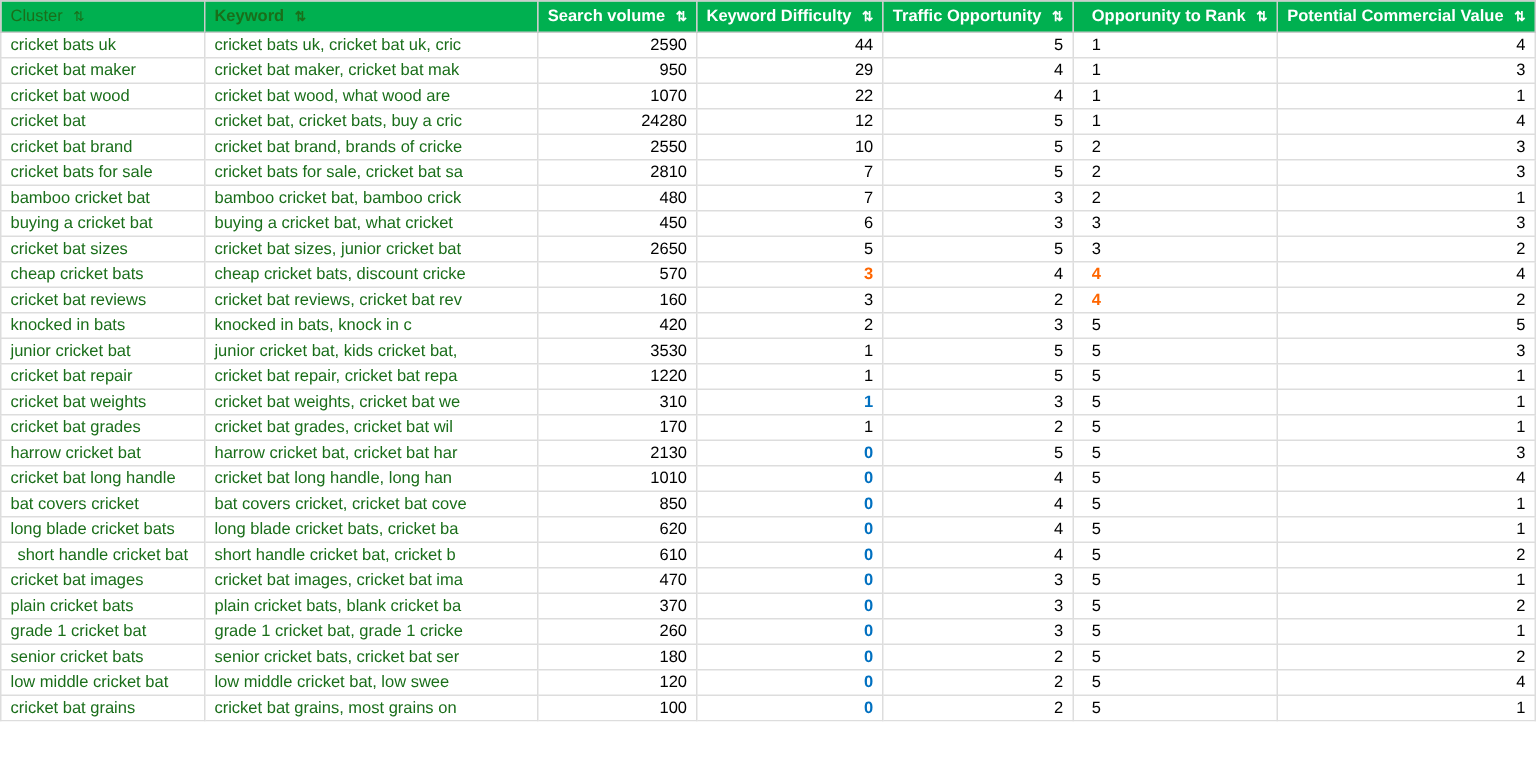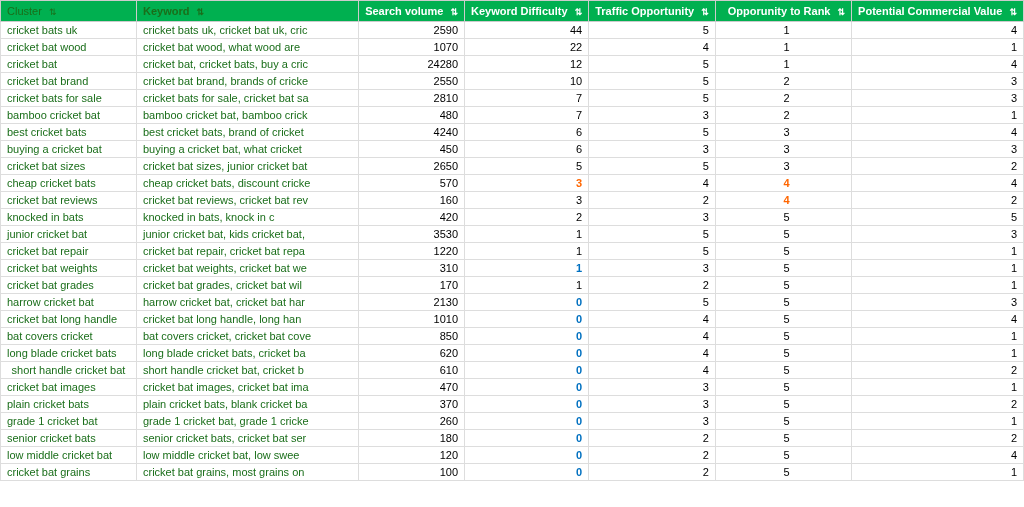--- a/index.html
+++ b/index.html
@@ -23,21 +23,21 @@
       white-space: nowrap;
       overflow: hidden;
       text-overflow: ellipsis;
       max-width: 200px;
     }
     .col-cluster { width: 140px; color: #1a6e1a; font-weight: normal; }
     .col-keyword { width: 240px; color: #1a6e1a; }
     .col-volume { width: 90px; text-align: right; }
     .col-difficulty { width: 110px; text-align: right; }
     .col-traffic { width: 110px; text-align: right; }
-    .col-opportunity { width: 110px; text-align: center; padding-left: 12px; }
+    .col-opportunity { width: 110px; text-align: left; padding-left: 12px; }
     .col-commercial { width: 130px; text-align: right; }
   </style>
 </head>
 <body>
 
 <div class="table-container">
   <table>
     <thead>
       <tr>
         <th class="col-cluster">
@@ -74,20 +74,29 @@
     <tr>
           <td class="col-cluster" style="color: rgb(26, 110, 26);">cricket bats uk</td>
           <td class="col-keyword" style="color: rgb(26, 110, 26); margin-top: 41px;">cricket bats uk, cricket bat uk, cric</td>
           <td class="col-volume">2590</td>
           <td class="col-difficulty">44</td>
           <td class="col-traffic">5</td>
           <td class="col-opportunity">1</td>
           <td class="col-commercial">4</td>
         </tr>
         <tr>
+          <td class="col-cluster" style="color: rgb(26, 110, 26);">cricket bat maker</td>
+          <td class="col-keyword" style="color: rgb(26, 110, 26);">cricket bat maker, cricket bat mak</td>
+          <td class="col-volume">950</td>
+          <td class="col-difficulty">29</td>
+          <td class="col-traffic">4</td>
+          <td class="col-opportunity">1</td>
+          <td class="col-commercial">3</td>
+        </tr>
+        <tr>
           <td class="col-cluster" style="color: rgb(26, 110, 26);">cricket bat wood</td>
           <td class="col-keyword" style="color: rgb(26, 110, 26);">cricket bat wood, what wood are</td>
           <td class="col-volume">1070</td>
           <td class="col-difficulty">22</td>
           <td class="col-traffic">4</td>
           <td class="col-opportunity">1</td>
           <td class="col-commercial">1</td>
         </tr>
         <tr>
           <td class="col-cluster" style="color: rgb(26, 110, 26);">cricket bat</td>
@@ -117,29 +126,20 @@
           <td class="col-commercial">3</td>
         </tr>
         <tr>
           <td class="col-cluster" style="color: rgb(26, 110, 26);">bamboo cricket bat</td>
           <td class="col-keyword" style="color: rgb(26, 110, 26);">bamboo cricket bat, bamboo crick</td>
           <td class="col-volume">480</td>
           <td class="col-difficulty">7</td>
           <td class="col-traffic">3</td>
           <td class="col-opportunity">2</td>
           <td class="col-commercial">1</td>
-        </tr>
-        <tr>
-          <td class="col-cluster" style="color: rgb(26, 110, 26);">best cricket bats</td>
-          <td class="col-keyword" style="color: rgb(26, 110, 26);">best cricket bats, brand of cricket</td>
-          <td class="col-volume">4240</td>
-          <td class="col-difficulty">6</td>
-          <td class="col-traffic">5</td>
-          <td class="col-opportunity">3</td>
-          <td class="col-commercial">4</td>
         </tr>
         <tr>
           <td class="col-cluster" style="color: rgb(26, 110, 26);">buying a cricket bat</td>
           <td class="col-keyword" style="color: rgb(26, 110, 26);">buying a cricket bat, what cricket</td>
           <td class="col-volume">450</td>
           <td class="col-difficulty">6</td>
           <td class="col-traffic">3</td>
           <td class="col-opportunity">3</td>
           <td class="col-commercial">3</td>
         </tr>

